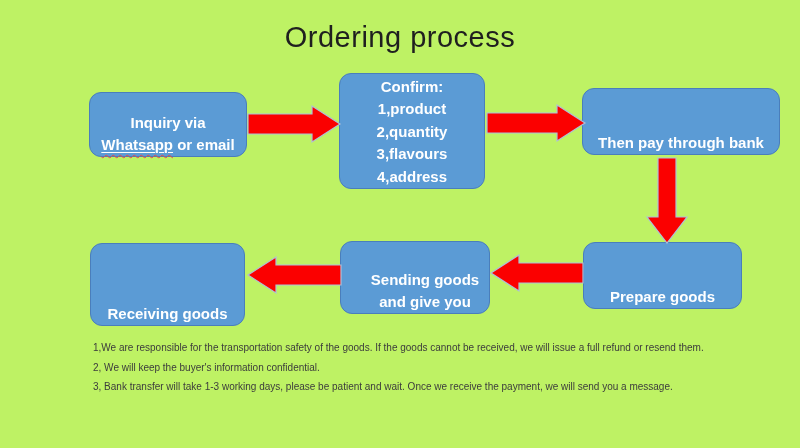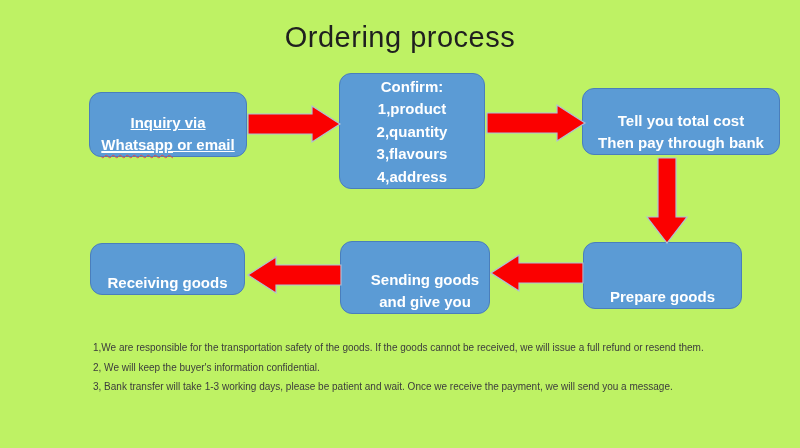--- a/index.html
+++ b/index.html
@@ -26,26 +26,26 @@
   .flow-box{
     position:absolute;
     background:var(--box-fill);
     border:1px solid var(--box-border);
     border-radius:12px;
     color:var(--box-text);
     font-weight:bold;font-size:15px;line-height:22px;
     display:flex;flex-direction:column;align-items:center;justify-content:flex-end;
     text-align:center;
   }
-  .box-inquiry  {left:89px; top:92px; width:158px;height:65px;text-decoration:underline;}
+  .box-inquiry  {left:89px; top:92px; width:158px;height:65px;}
   .box-confirm  {left:339px;top:73px; width:146px;height:116px;line-height:22.5px;}
   .box-total    {left:582px;top:88px; width:198px;height:67px;}
   .box-prepare  {left:583px;top:242px;width:159px;height:67px;}
   .box-sending  {left:340px;top:241px;width:150px;height:73px;line-height:22px;padding-left:20px;}
-  .box-receiving{left:90px; top:243px;width:155px;height:52px;}
+  .box-receiving{left:90px; top:243px;width:155px;height:83px;}
 
   .misspelled{
     text-decoration:underline wavy var(--spellcheck-underline) 1px;
     text-underline-offset:4px;
   }
   .misspelled .word-inner{
     text-decoration:underline solid var(--box-text) 1px;
     text-underline-offset:2px;
   }
 
@@ -78,21 +78,20 @@
 
   <div class="flow-box box-confirm">
     <span>Confirm:</span>
     <span>1,product</span>
     <span>2,quantity</span>
     <span>3,flavours</span>
     <span>4,address</span>
   </div>
 
   <div class="flow-box box-total">
-    <span>Tell you total cost</span>
     <span>Then pay through bank</span>
   </div>
 
   <div class="flow-box box-prepare">
     <span>Prepare goods</span>
   </div>
 
   <div class="flow-box box-sending">
     <span>Sending goods</span>
     <span>and give you</span>

